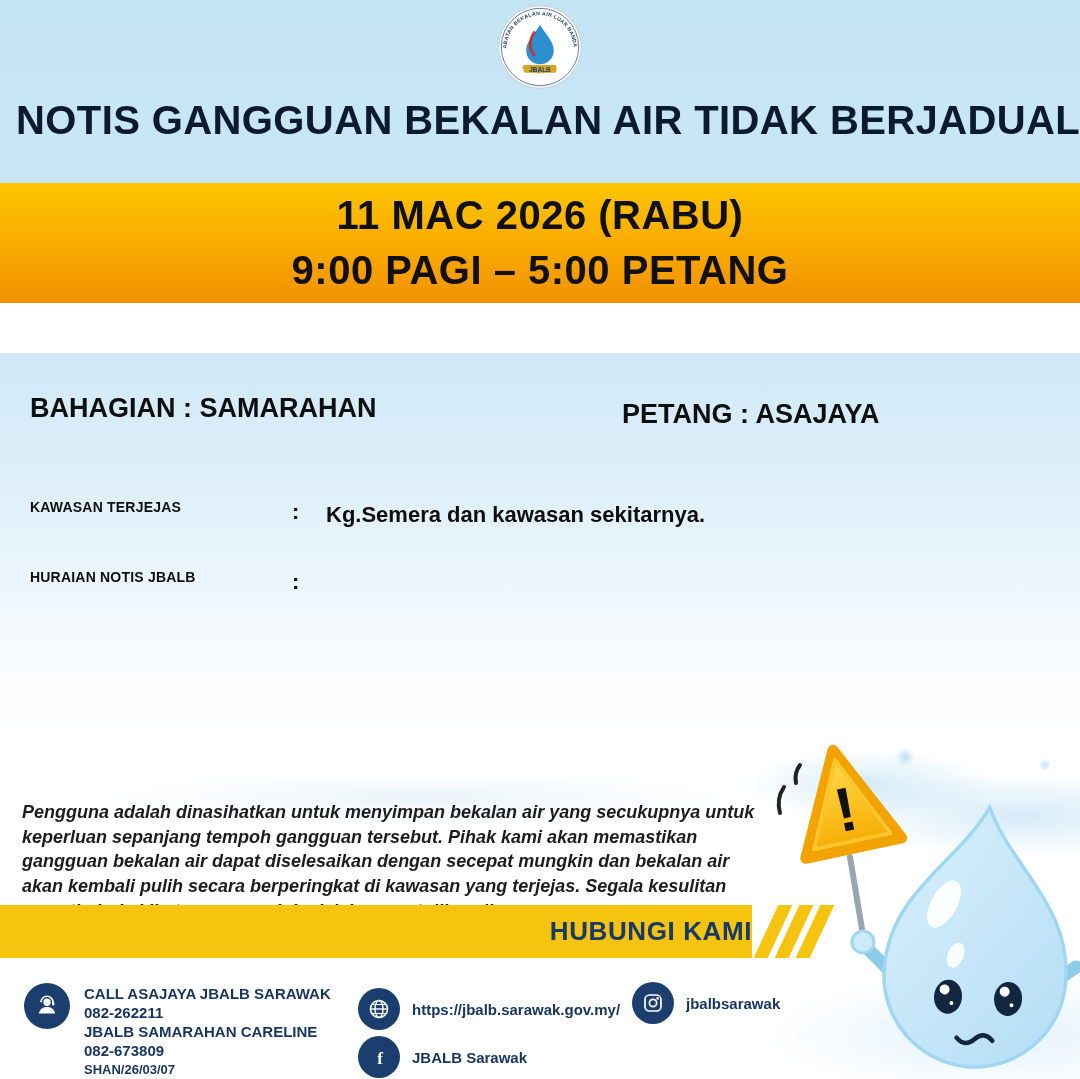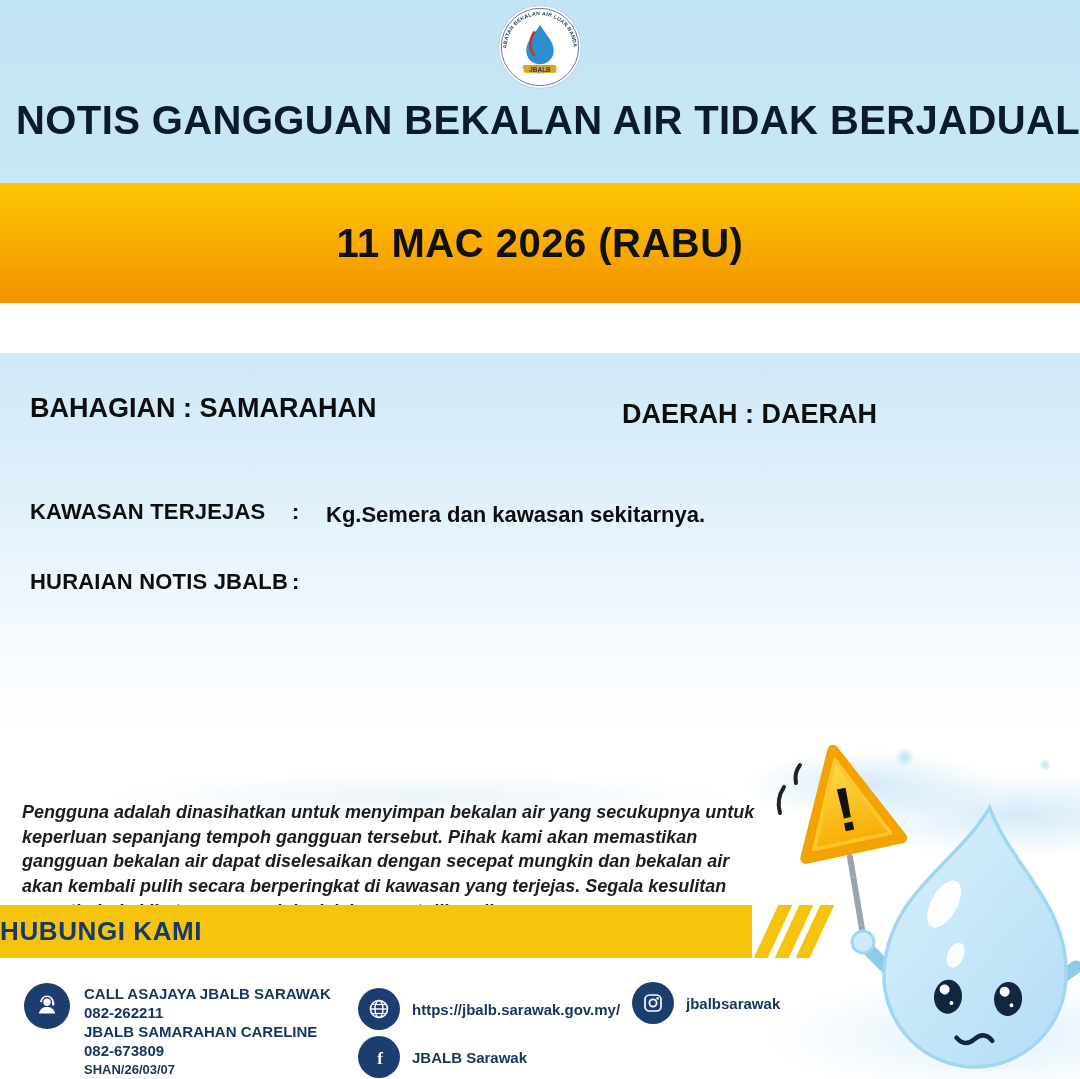--- a/index.html
+++ b/index.html
@@ -33,35 +33,35 @@
     font-size:40px; font-weight:800; color:#101010; letter-spacing:0.5px;
   }
   
   .mid {
     position:absolute; top:353px; left:0; width:1080px; height:380px;
     background:linear-gradient(180deg,#cfe9f7 0%, #e2f1fa 42%, #f7fbfe 78%, #ffffff 100%);
   }
   .bahagian { position:absolute; left:30px; top:40px; font-size:27px; font-weight:800; color:#0e0e0e;text-align:right; }
   .daerah   { position:absolute; left:622px; top:46px; font-size:27px; font-weight:800; color:#0e0e0e; }
   .dl-row { position:absolute; left:30px; display:flex; align-items:flex-start; }
-  .dl-label { width:262px; font-size:22px; font-weight:800; color:#0e0e0e; letter-spacing:0.2px; }
+  .dl-label { width:262px; font-size:14px; font-weight:800; color:#0e0e0e; letter-spacing:0.2px; }
   .dl-colon { width:34px; font-size:22px; font-weight:800; color:#0e0e0e; }
   .dl-value { width:724px; font-size:22px; font-weight:800; color:#0e0e0e; line-height:1.45; }
   .row-kawasan { top:146px; }
   .row-huraian { top:216px; }
   
   .advisory {
     position:absolute; left:22px; top:800px; width:750px;
     font-size:18px; font-style:italic; font-weight:600; color:#1c1c1c;
     line-height:1.37;
   }
   
   .contact-band {
     position:absolute; top:905px; left:0; width:752px; height:53px;
-    background:#f6c40e; display:flex; align-items:center; justify-content:flex-start;
+    background:#f6c40e; display:flex; align-items:center; justify-content:flex-end;
   }
   .contact-band .heading {
     font-size:26px; font-weight:800; color:#173a67; letter-spacing:0.6px;
   }
   .stripe {
     position:absolute; top:905px; width:14px; height:53px;
     background:#f6c40e; transform:skewX(-25deg);
   }
   .stripe.s1 { left:766px; } .stripe.s2 { left:787px; } .stripe.s3 { left:808px; }
   
@@ -117,25 +117,26 @@
         <path d="M44 32 C37 41 37 53 44 60" stroke="#d1302a" stroke-width="3" fill="none"></path>
         <rect x="31" y="71" width="38" height="9" rx="2" fill="#d9a520"></rect>
         <text x="50" y="78.5" text-anchor="middle" font-size="7.5" font-weight="bold" fill="#1c3e6e">JBALB</text>
       </svg>
     </div>
     <div class="title">NOTIS GANGGUAN BEKALAN AIR TIDAK BERJADUAL</div>
   </div>
 
   <div class="orange-band">
     <div class="line">11 MAC 2026 (RABU)</div>
+    <div class="line">9:00 PAGI – 5:00 PETANG</div>
   </div>
 
   <div class="mid">
     <div class="bahagian">BAHAGIAN : SAMARAHAN</div>
-    <div class="daerah">DAERAH : DAERAH</div>
+    <div class="daerah">PETANG : ASAJAYA</div>
 
     <div class="dl-row row-kawasan">
       <div class="dl-label">KAWASAN TERJEJAS</div>
       <div class="dl-colon">:</div>
       <div class="dl-value">Kg.Semera dan kawasan sekitarnya.</div>
     </div>
 
     <div class="dl-row row-huraian">
       <div class="dl-label">HURAIAN NOTIS JBALB</div>
       <div class="dl-colon">:</div>

